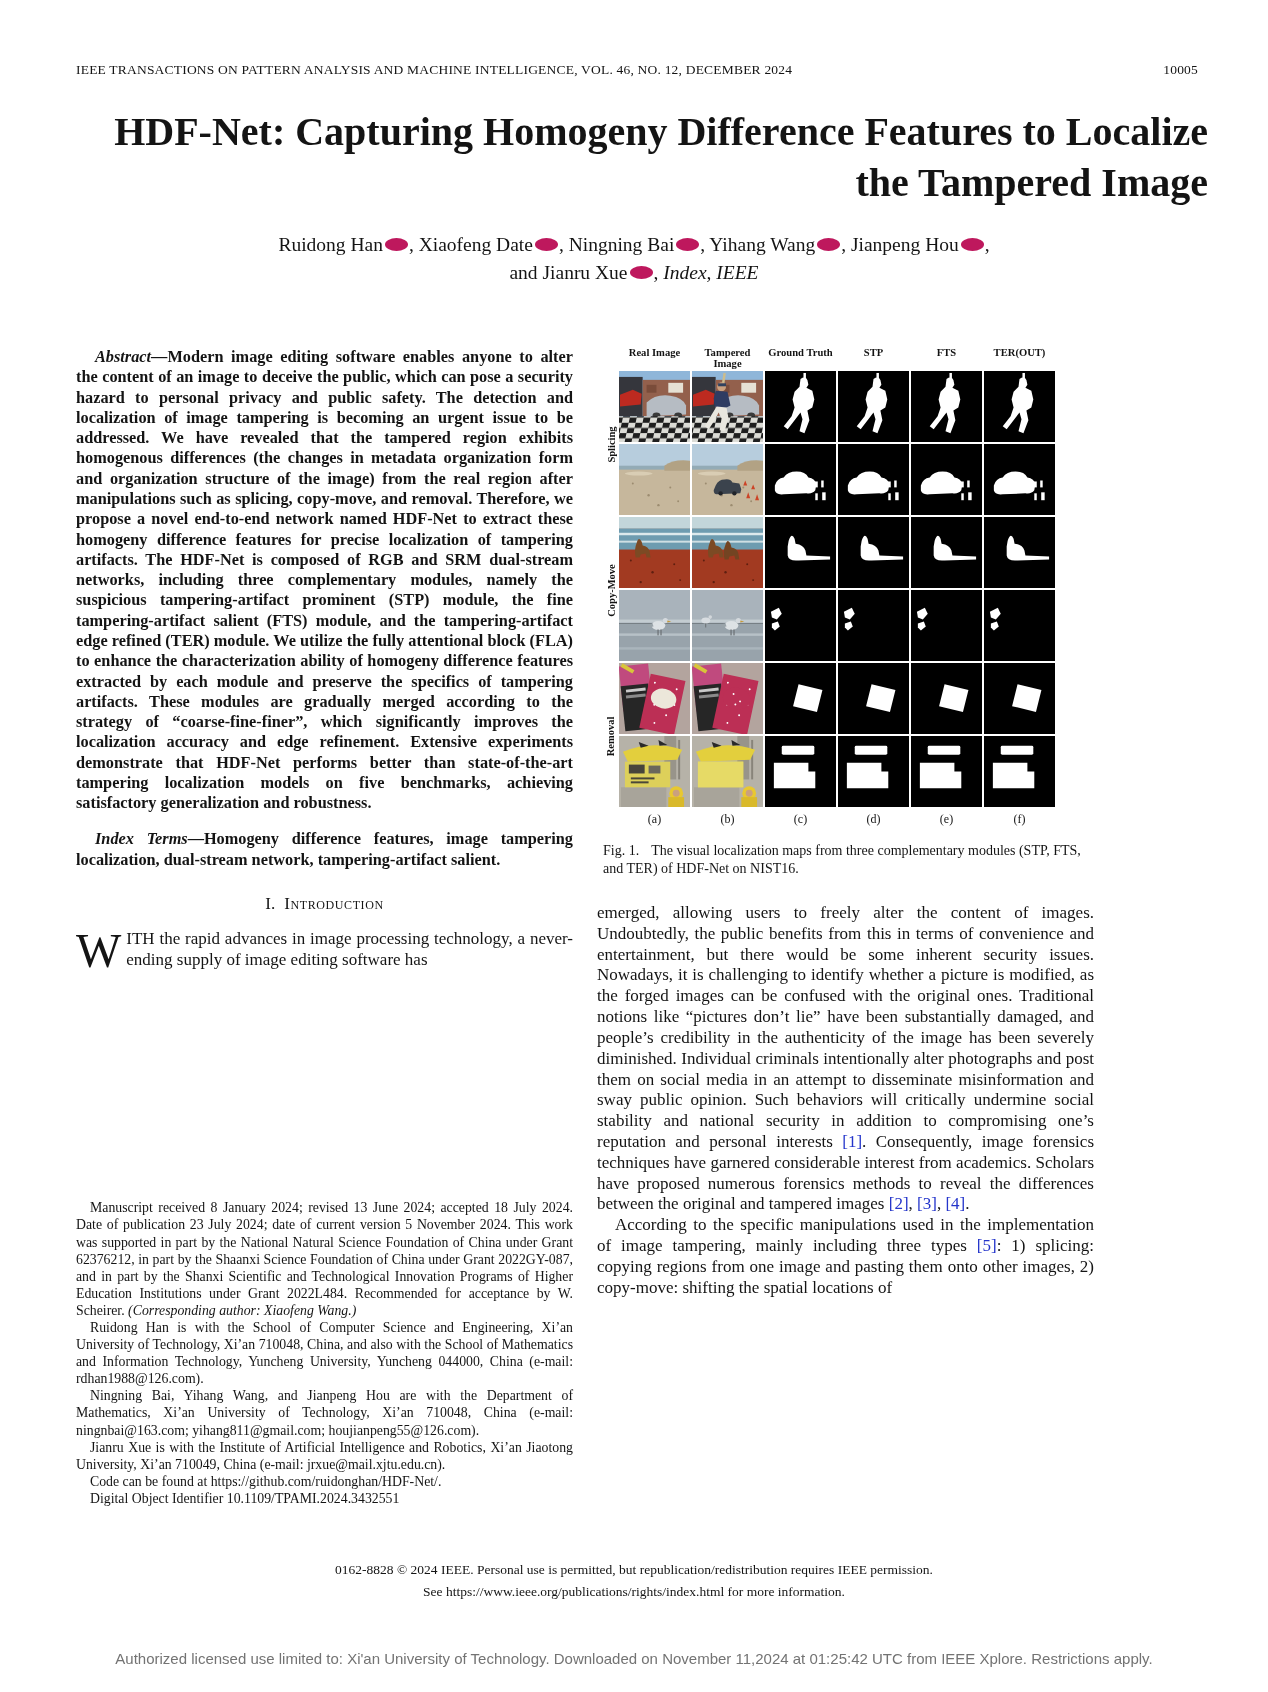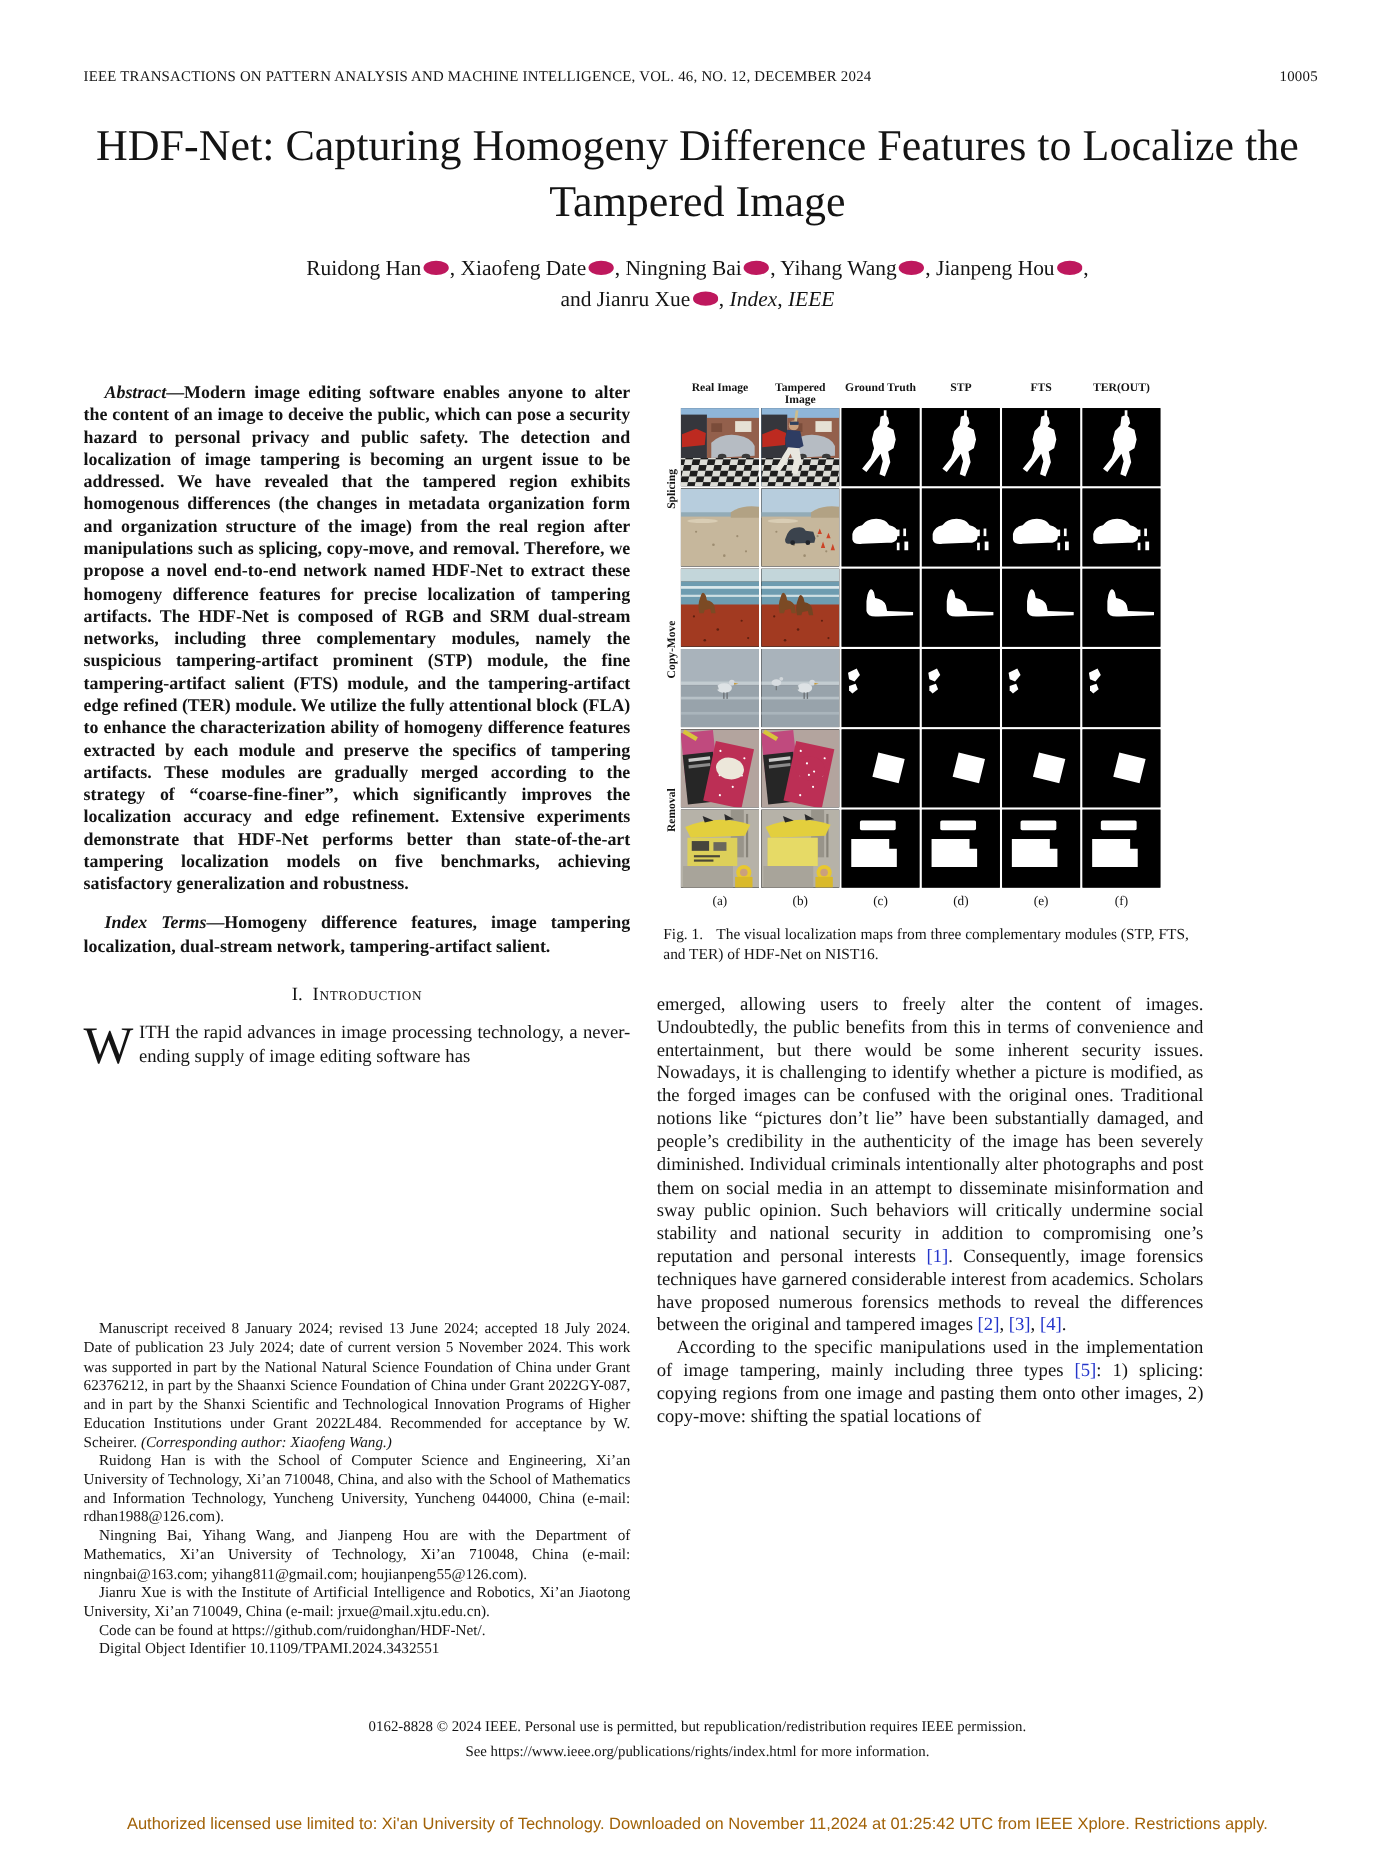--- a/index.html
+++ b/index.html
@@ -5,22 +5,22 @@
   * { margin:0; padding:0; box-sizing:border-box; }
   html,body { background:#ffffff; }
   body {
     width:1268px; height:1692px; position:relative; overflow:hidden;
     font-family:"Liberation Serif","DejaVu Serif",serif; color:#141414;
   }
   
   .running-head{ position:absolute; top:62px; left:76px; right:70px;
     display:flex; justify-content:space-between; font-size:13.5px; letter-spacing:.2px;font-family:Liberation Serif, serif; }
   
-  .paper-title{ position:absolute; top:106px; left:60px; right:60px; text-align:center;
-    font-size:40px; line-height:1.28; font-weight:400; }
+  .paper-title{ position:absolute; top:106px; left:60px; right:60px; text-align:right;
+    font-size:40px; line-height:1.28; font-weight:700; }
   .authors{ position:absolute; top:231px; left:60px; right:60px; text-align:center;
     font-size:19.5px; line-height:1.45; }
   .orcid{ display:inline-block; width:13px; height:13px; border-radius:50%;
     background:#be185d; color:#fff; font-family:"Liberation Sans",sans-serif;
     font-size:7.5px; font-weight:bold; text-align:center; line-height:13px;
     vertical-align:4px; margin:0 1px 0 2px;padding-left:23px; }
   .it{ font-style:italic; }
   
   .col{ position:absolute; top:347px; width:497px; text-align:justify; }
   .col-left{ left:76px; height:1160px; }
@@ -54,21 +54,21 @@
   figcaption .cap-label{ margin-right:12px; }
   
   .rc-par{ font-size:17px; line-height:1.225; }
   .rc-par.first{ margin-top:26px; }
   .rc-par.indent{ text-indent:18px; }
   .ref{ color:#2435cb; }
   
   .footer{ position:absolute; top:1559px; left:0; right:0; text-align:center;
     font-size:13.5px; line-height:1.65; }
   .license{ position:absolute; top:1650px; left:0; right:0; text-align:center;
-    font-family:"Liberation Sans","DejaVu Sans",sans-serif; font-size:15px; color:#a16207; }
+    font-family:"Liberation Sans","DejaVu Sans",sans-serif; font-size:15px; color:#737373; }
   .defs-svg{ position:absolute; width:0; height:0; }
 </style>
 </head>
 <body>
 
 <svg class="defs-svg" aria-hidden="true">
   <defs>
     <pattern id="cbp" width="14" height="14" patternUnits="userSpaceOnUse" patternTransform="skewX(-12) scale(1,0.75)">
       <rect width="14" height="14" fill="#dcdcd6"></rect>
       <rect width="7" height="7" fill="#1e1e1e"></rect>

